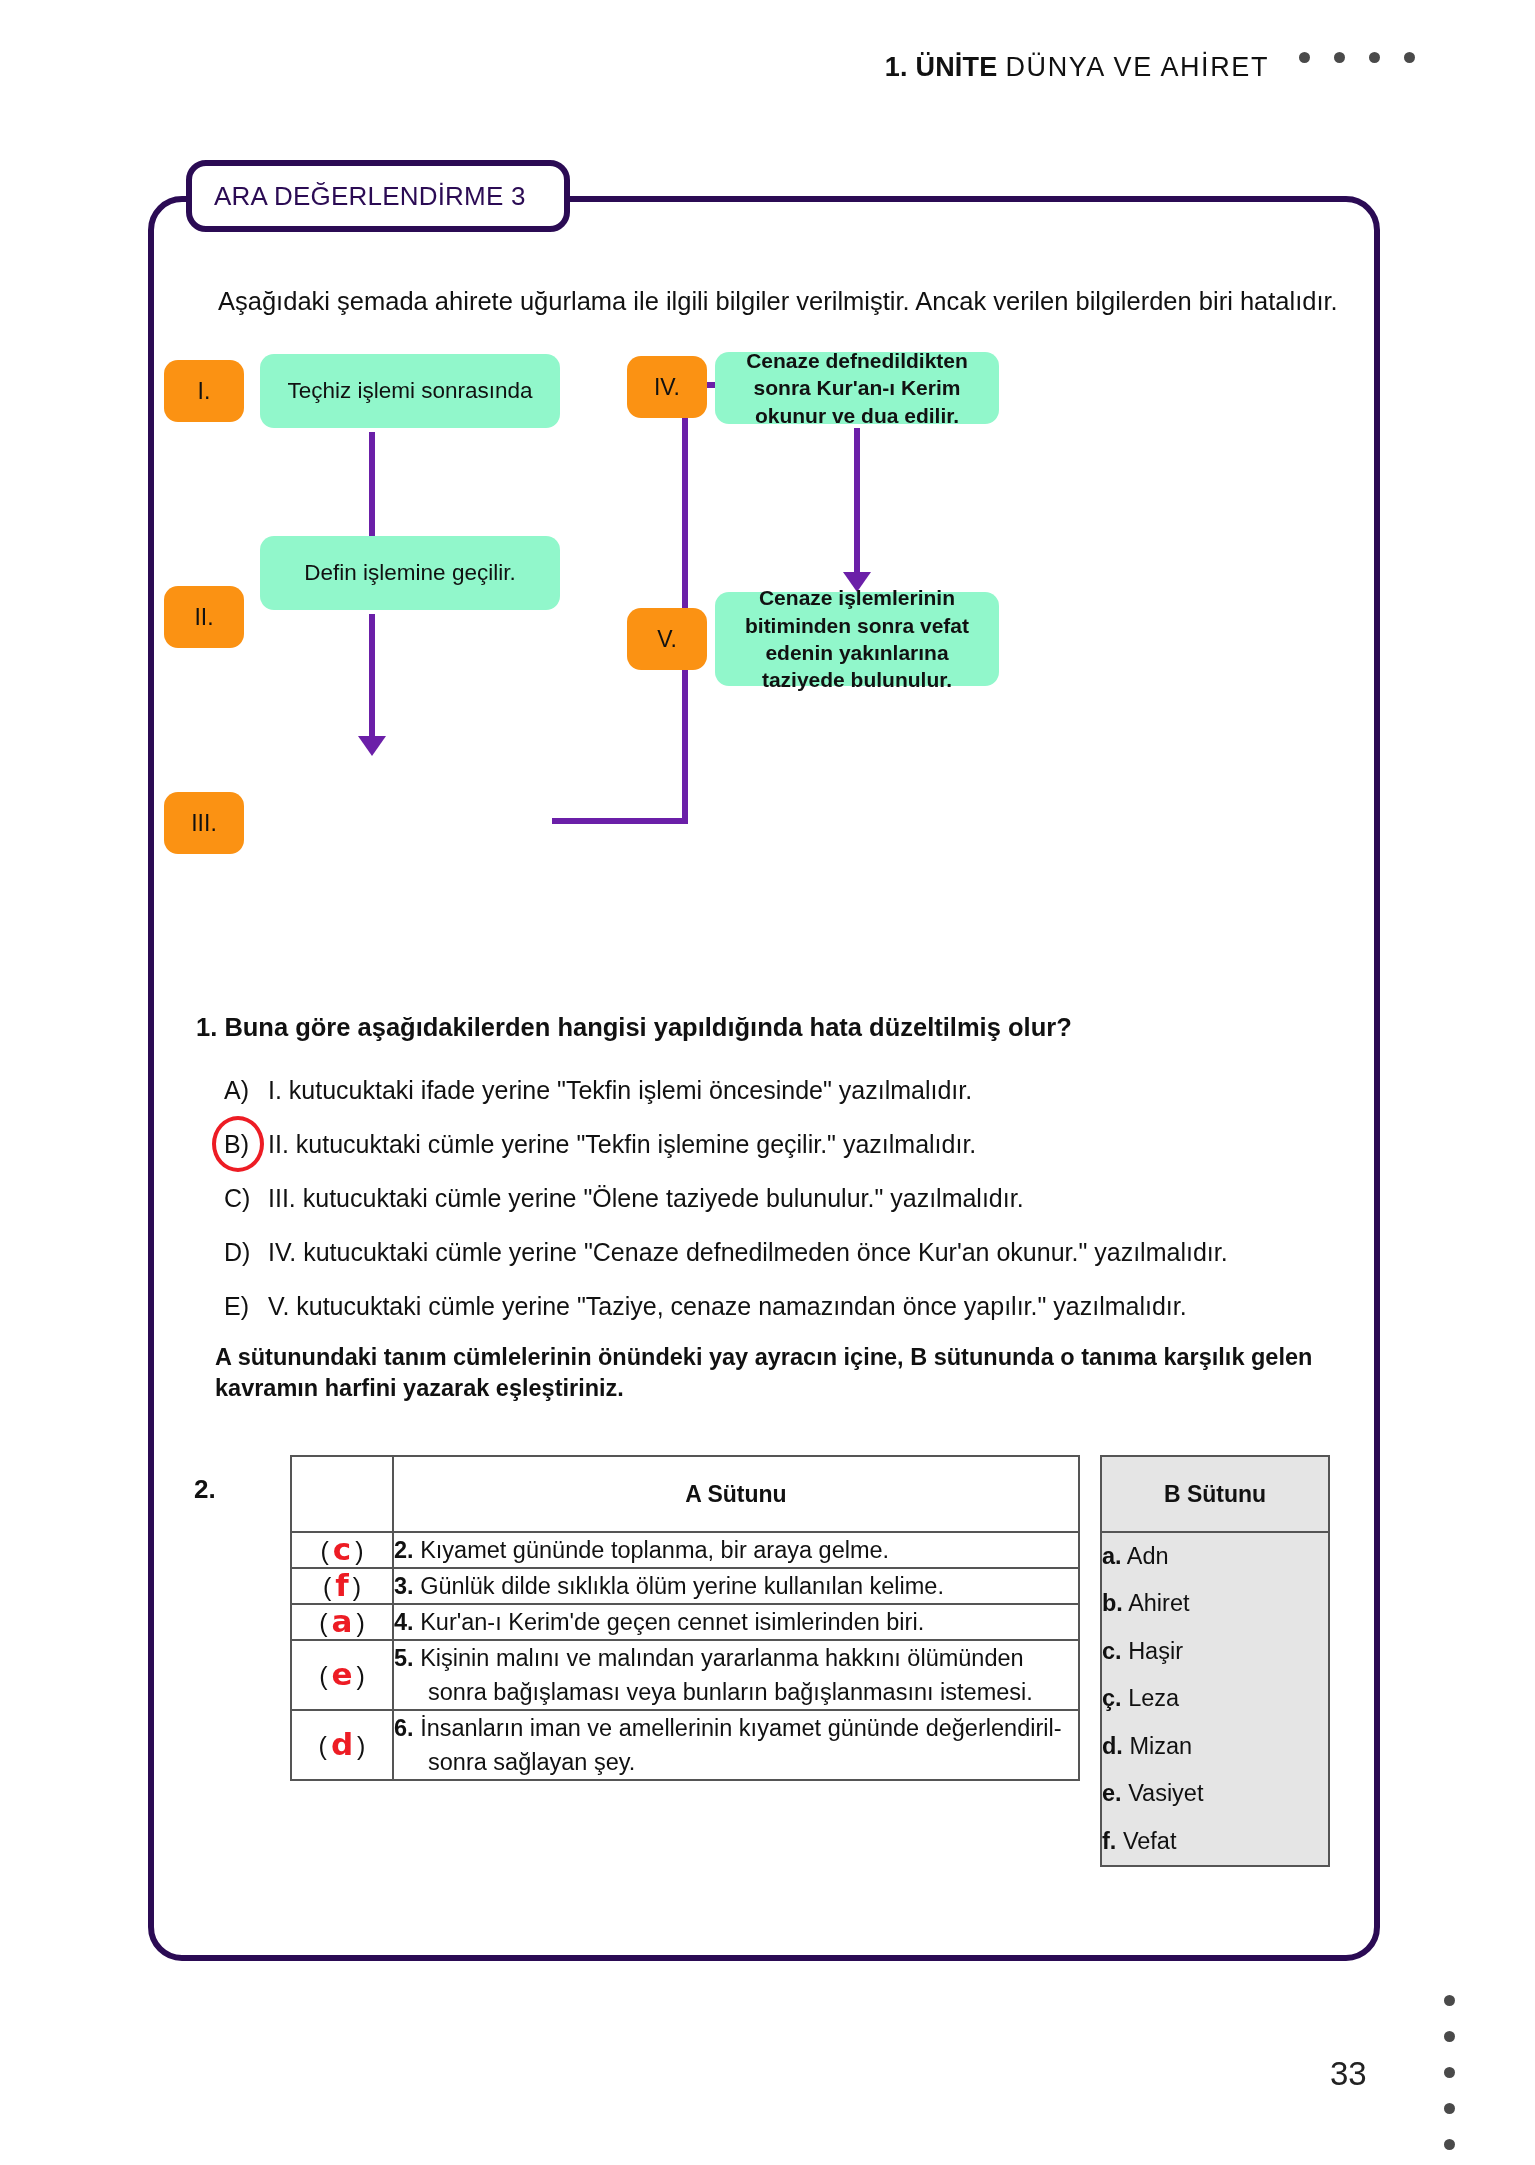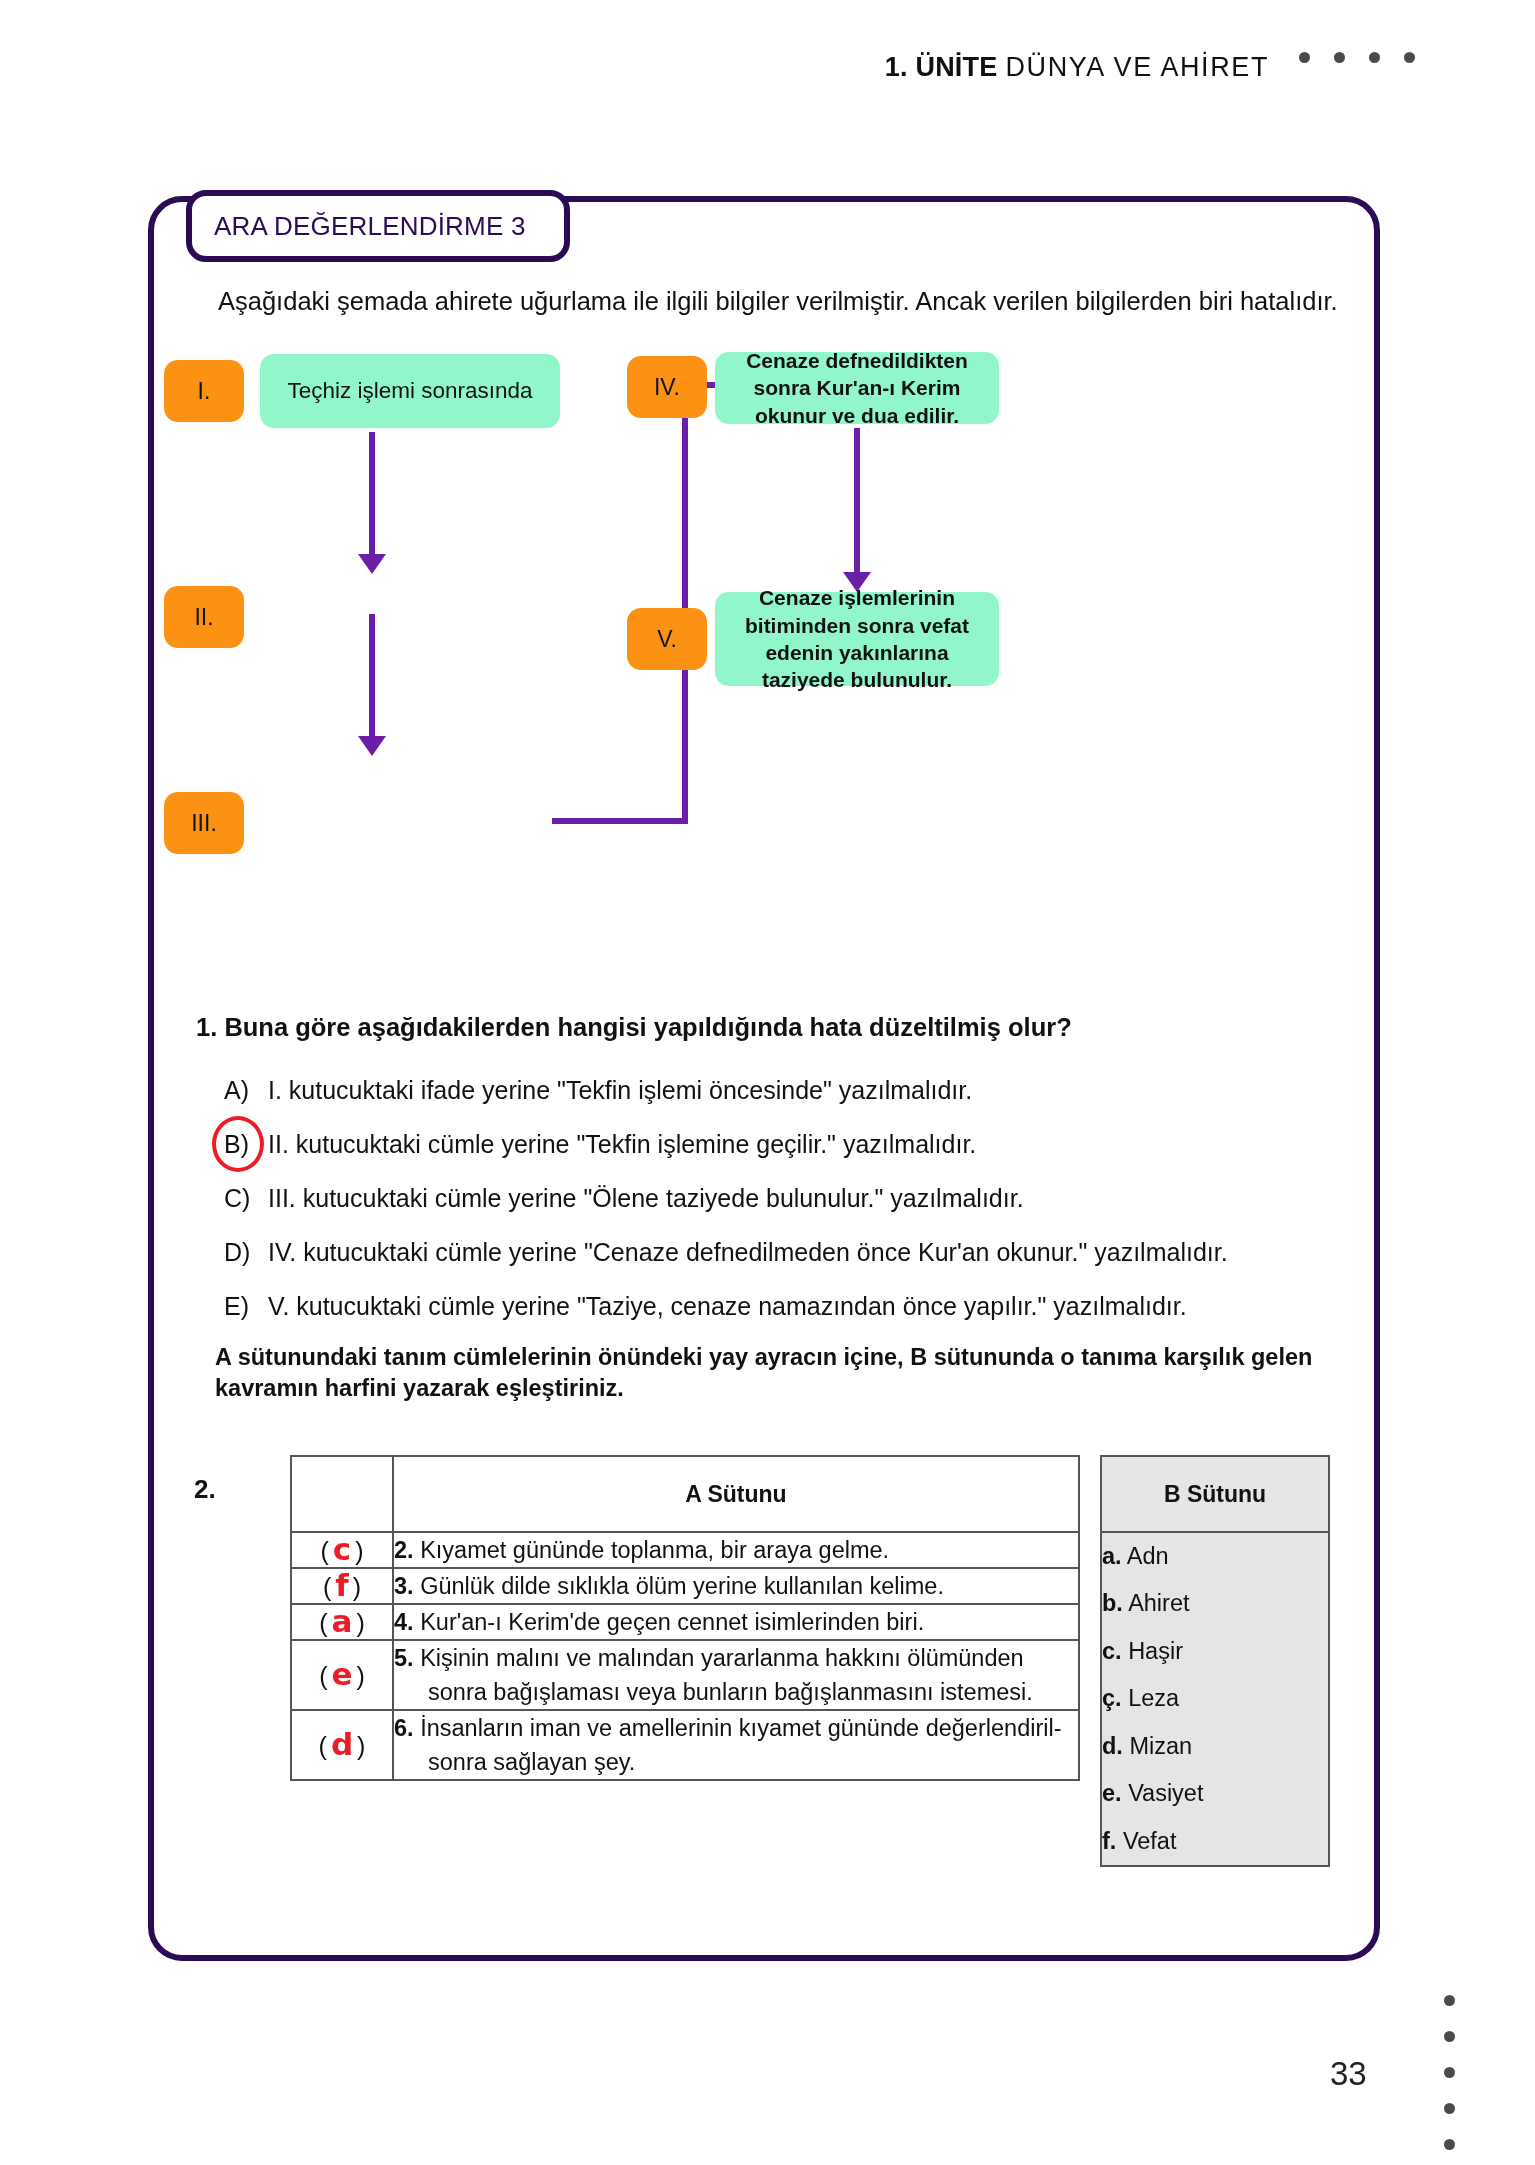--- a/index.html
+++ b/index.html
@@ -34,21 +34,20 @@
   }
   .tab-label{
     position:absolute; left:186px; top:160px;
     width:384px; height:72px;
     border:6px solid #2b0b54;
     border-radius:20px;
     background:#ffffff;
     display:flex; align-items:center;
     padding-left:22px;
     z-index:4;
-    margin-top:30px;
   }
   .tab-label span{
     font-size:26px; color:#2b0b54; letter-spacing:.2px;
   }
   
   .tab-mask{
     position:absolute; left:192px; top:193px;
     width:372px; height:14px; background:#ffffff; z-index:3;
   }
 
@@ -184,20 +183,21 @@
 
 <div class="flow">
 
   <div class="badge" style="left:16px; top:164px; width:80px; height:62px;">I.</div>
   <div class="gbox plain" style="left:104px; top:158px; width:300px; height:74px;">Teçhiz işlemi sonrasında</div>
 
   <div class="arrow-v" style="left:221px; top:236px; height:124px;"></div>
   <div class="arrow-head-down" style="left:210px; top:358px;"></div>
 
   <div class="badge" style="left:16px; top:346px; width:80px; height:62px; top:346px;margin-top:44px;">II.</div>
+  <div class="gbox plain" style="left:104px; top:340px; width:300px; height:74px;">Defin işlemine geçilir.</div>
 
   <div class="arrow-v" style="left:221px; top:418px; height:124px;"></div>
   <div class="arrow-head-down" style="left:210px; top:540px;"></div>
 
   <div class="badge" style="left:16px; top:596px; width:80px; height:62px;">III.</div>
 
   <div class="arrow-h" style="left:404px; top:622px; width:136px;"></div>
   <div class="arrow-v" style="left:534px; top:186px; height:440px;"></div>
   <div class="arrow-h" style="left:534px; top:186px; width:60px;"></div>
   <div class="arrow-head-right" style="left:592px; top:178px;"></div>

